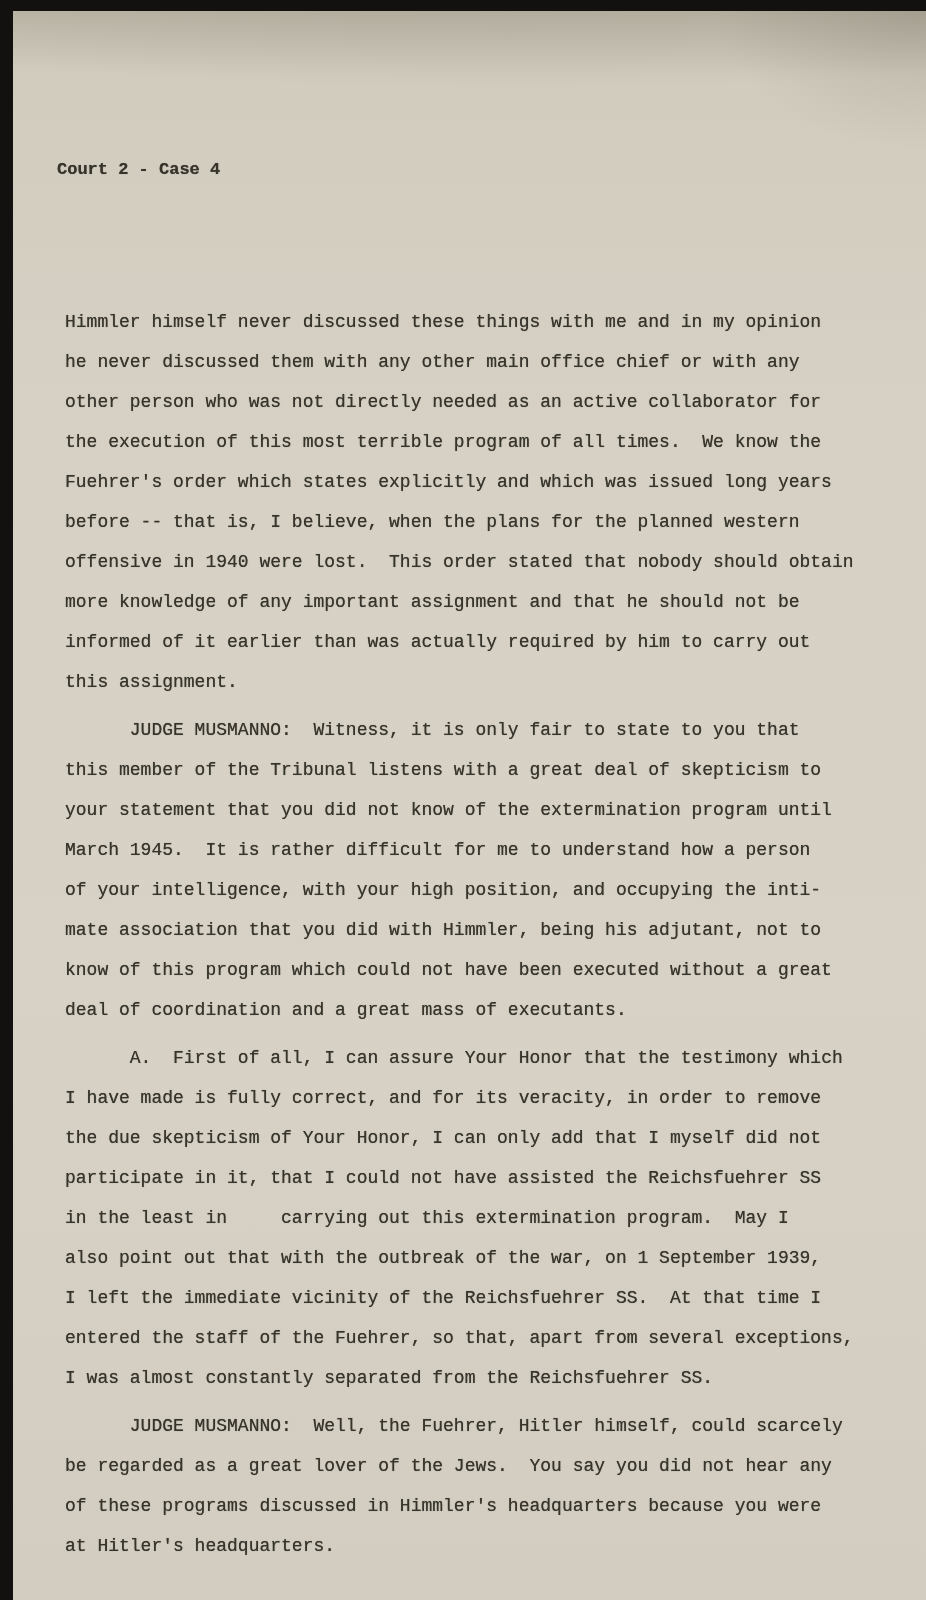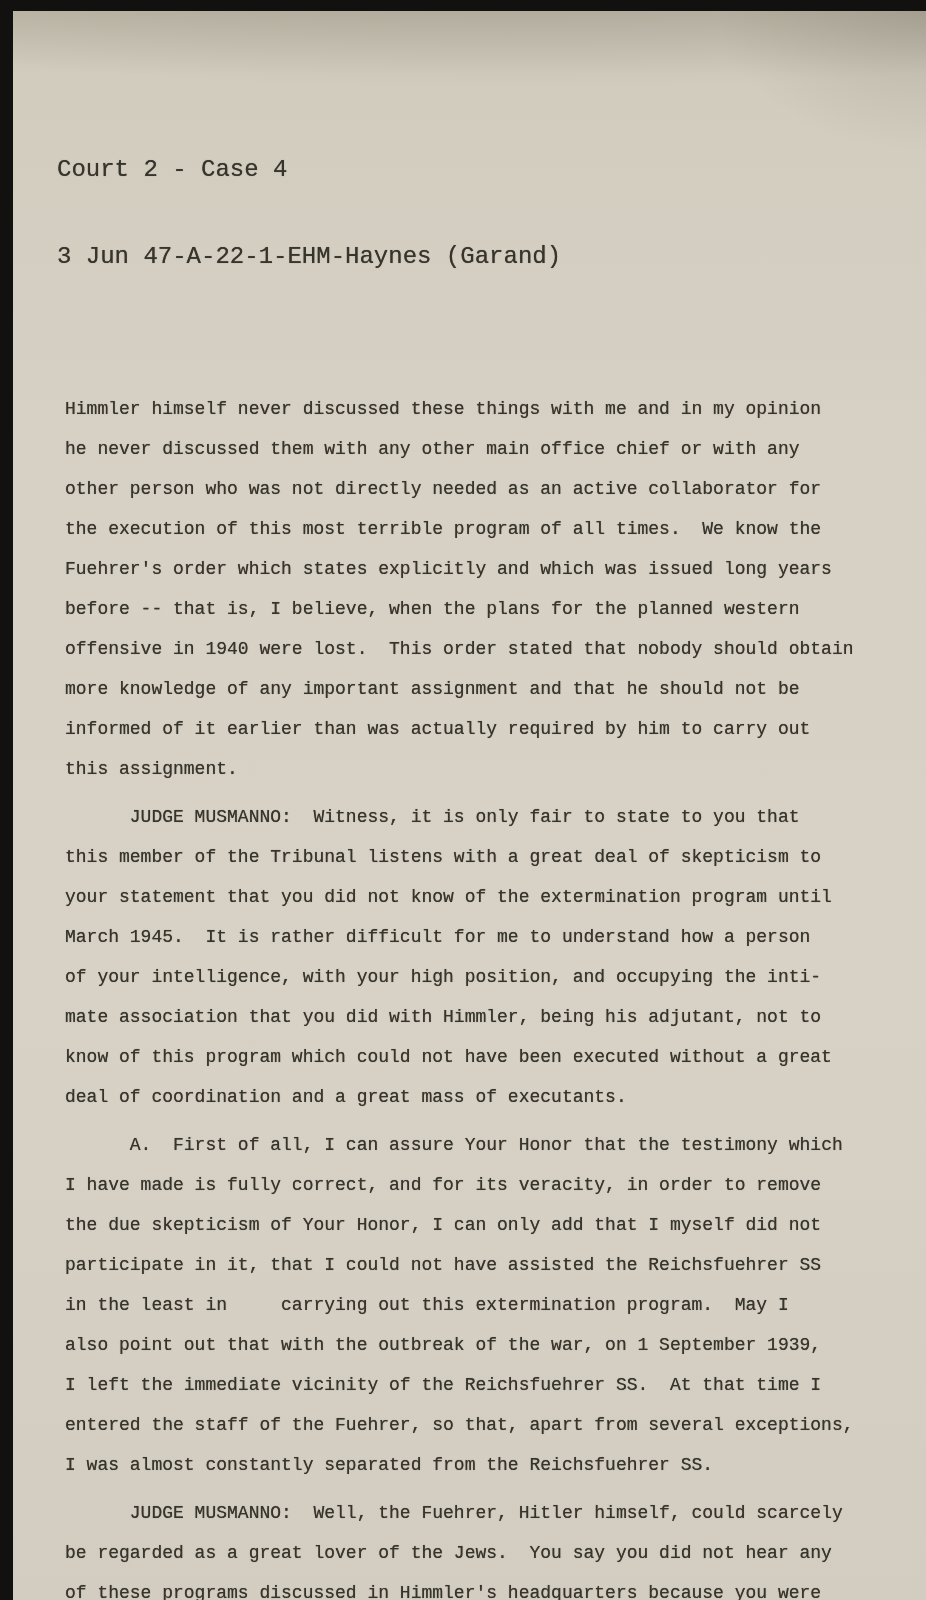--- a/index.html
+++ b/index.html
@@ -25,44 +25,44 @@
     background:
       radial-gradient(ellipse 1500px 260px at 55% -90px, rgba(70, 64, 52, 0.28), rgba(0,0,0,0) 65%),
       radial-gradient(ellipse 300px 200px at 100% 0%, rgba(80, 74, 60, 0.18), rgba(0,0,0,0) 70%),
       linear-gradient(180deg, #c2bcad 0%, #d1ccbe 4%, #d6d1c4 28%, #d7d2c5 62%, #d2cdc0 100%);
     color: #37342c;
     font-family: "Liberation Mono", "DejaVu Sans Mono", monospace;
     text-shadow: 0 0 0.7px rgba(45, 42, 35, 0.75);
   }
   .header {
     margin: 86px 30px 0 44px;
-    font-size: 24px;
+    font-size: 17px;
     line-height: 29px;
     white-space: pre-wrap;
+    font-weight: bold;
   }
   .header div { margin: 0; }
   .body {
     margin: 60px 28px 0 44px;
     font-size: 18px;
     line-height: 40px;
   }
   .body p {
     margin: 8px;
     white-space: pre-wrap;
   }
 </style>
 </head>
 <body>
 
 <div class="scan">
   <div class="paper">
 
     <div class="header">
       <div>Court 2 - Case 4</div>
-      <div>3 Jun 47-A-22-1-EHM-Haynes (Garand)</div>
     </div>
 
     <div class="body">
       <p>Himmler himself never discussed these things with me and in my opinion
 he never discussed them with any other main office chief or with any
 other person who was not directly needed as an active collaborator for
 the execution of this most terrible program of all times.  We know the
 Fuehrer's order which states explicitly and which was issued long years
 before -- that is, I believe, when the plans for the planned western
 offensive in 1940 were lost.  This order stated that nobody should obtain

